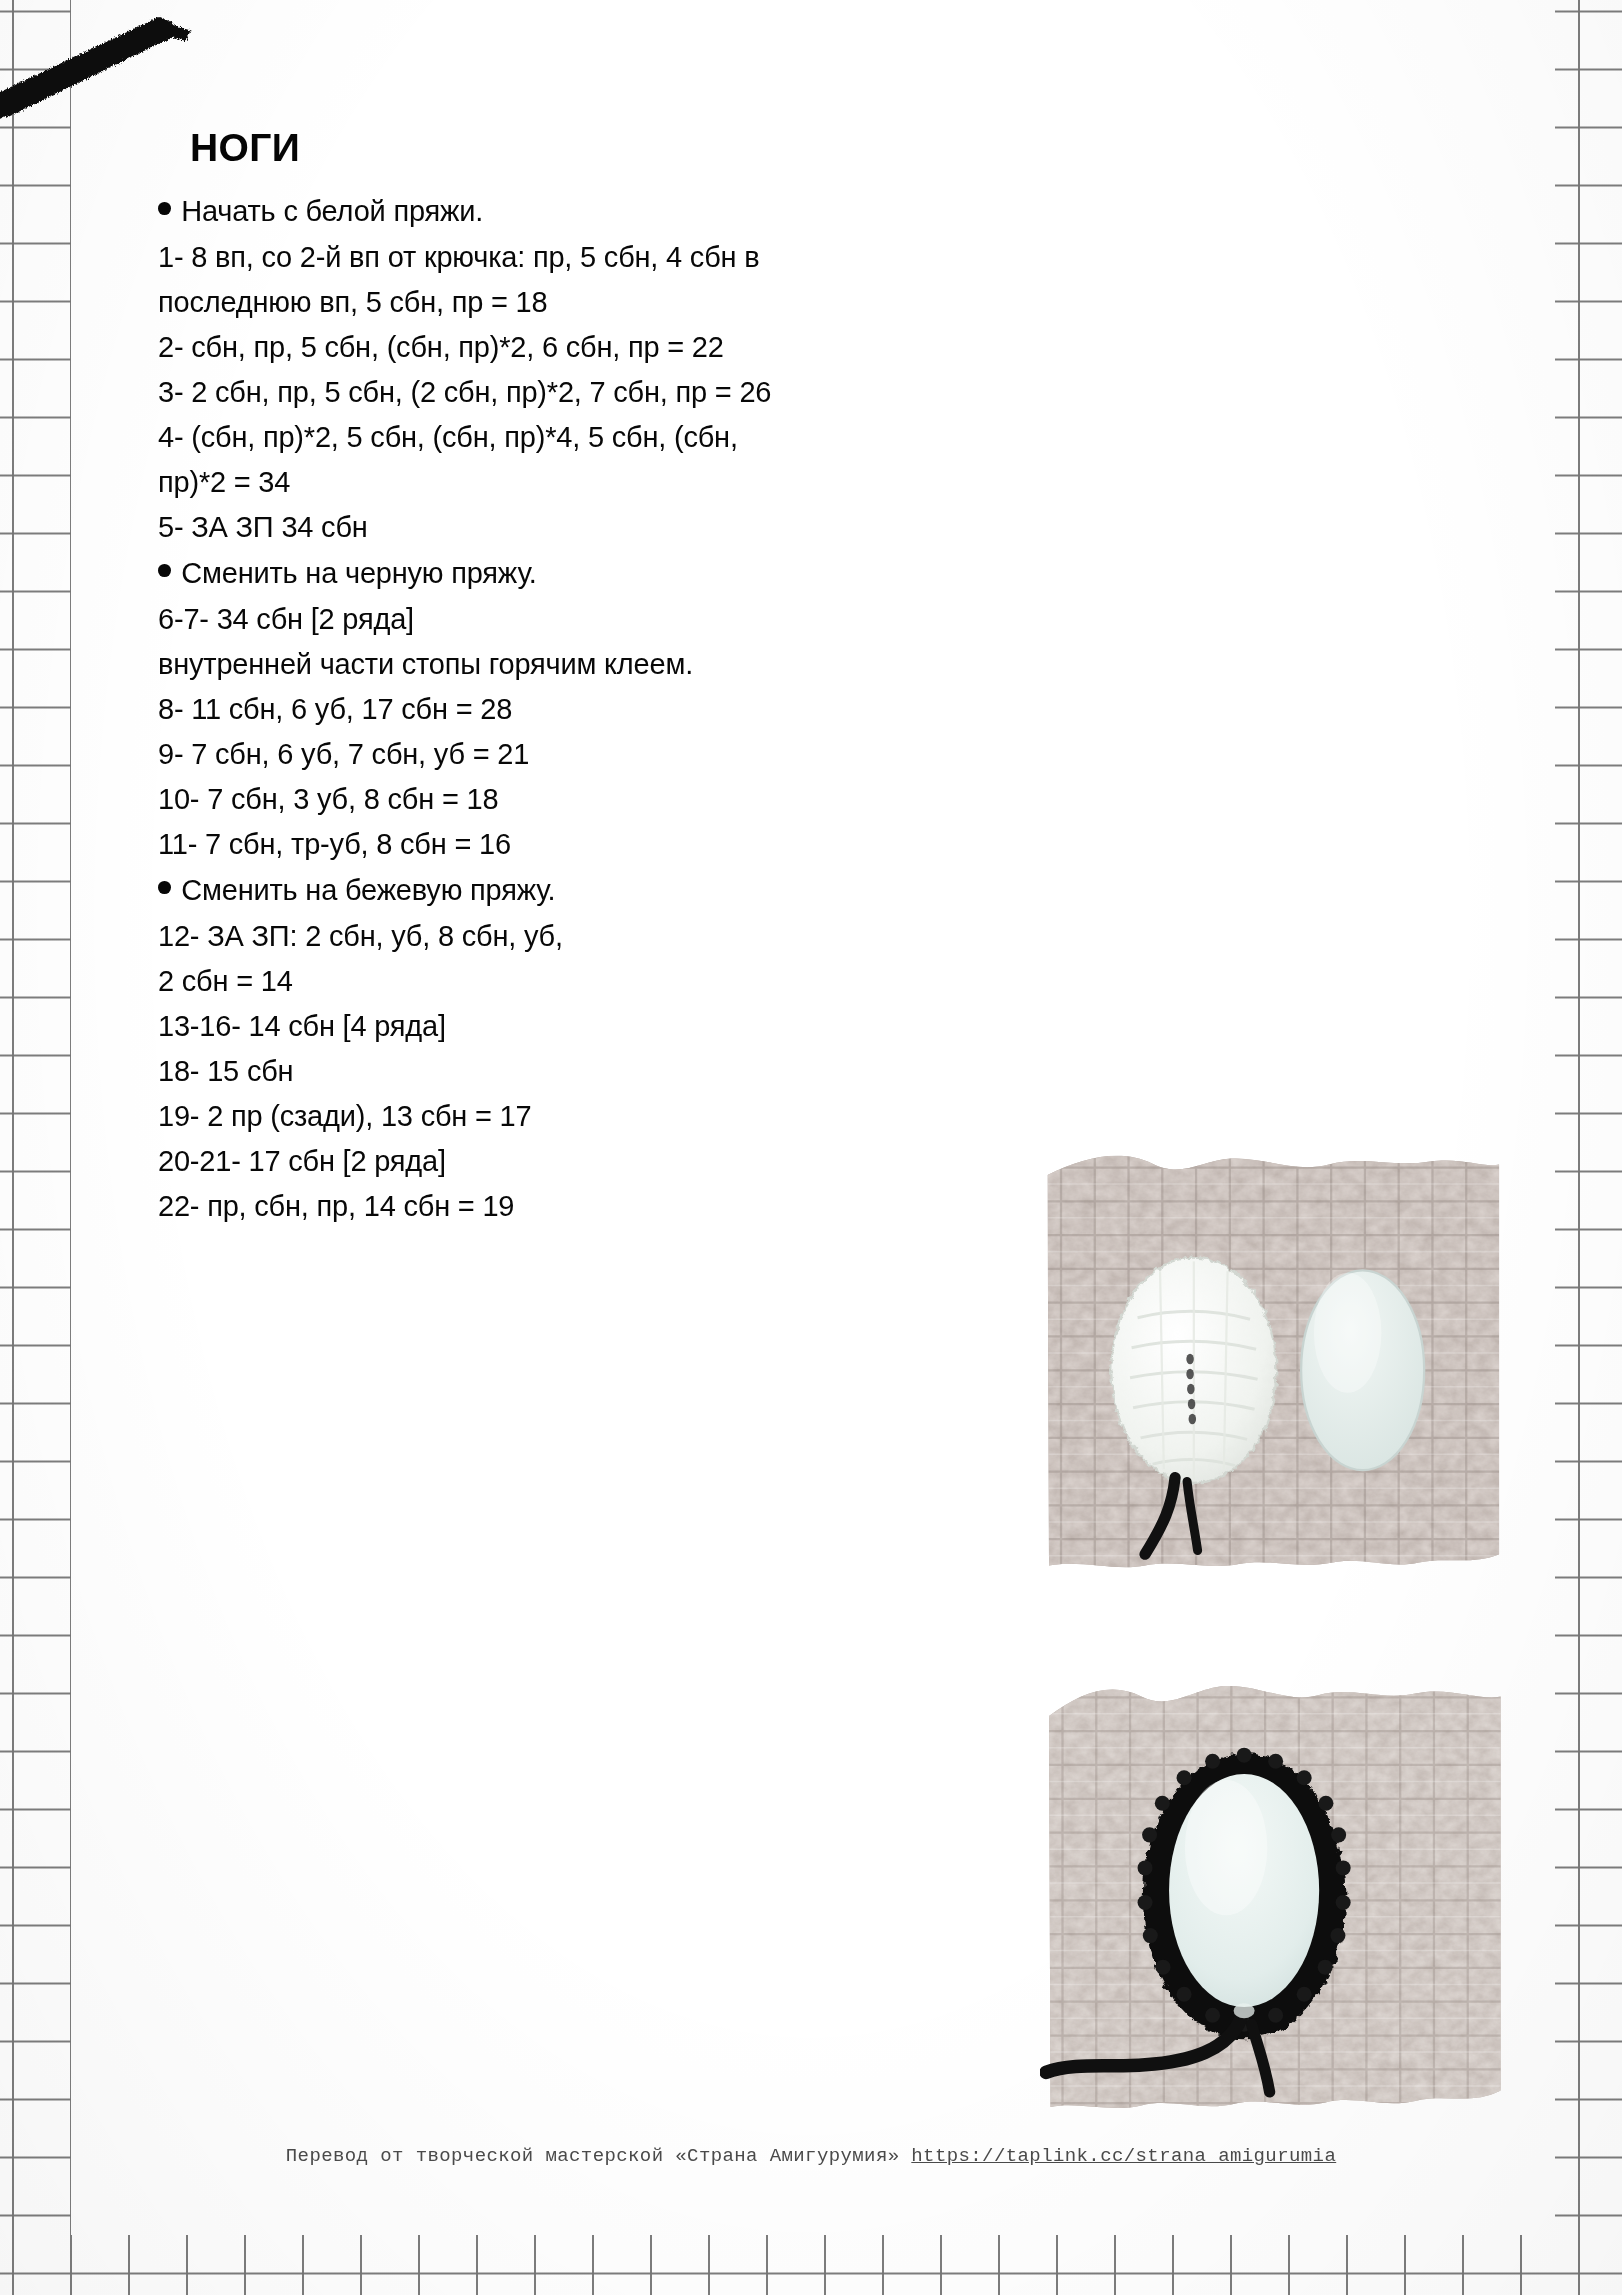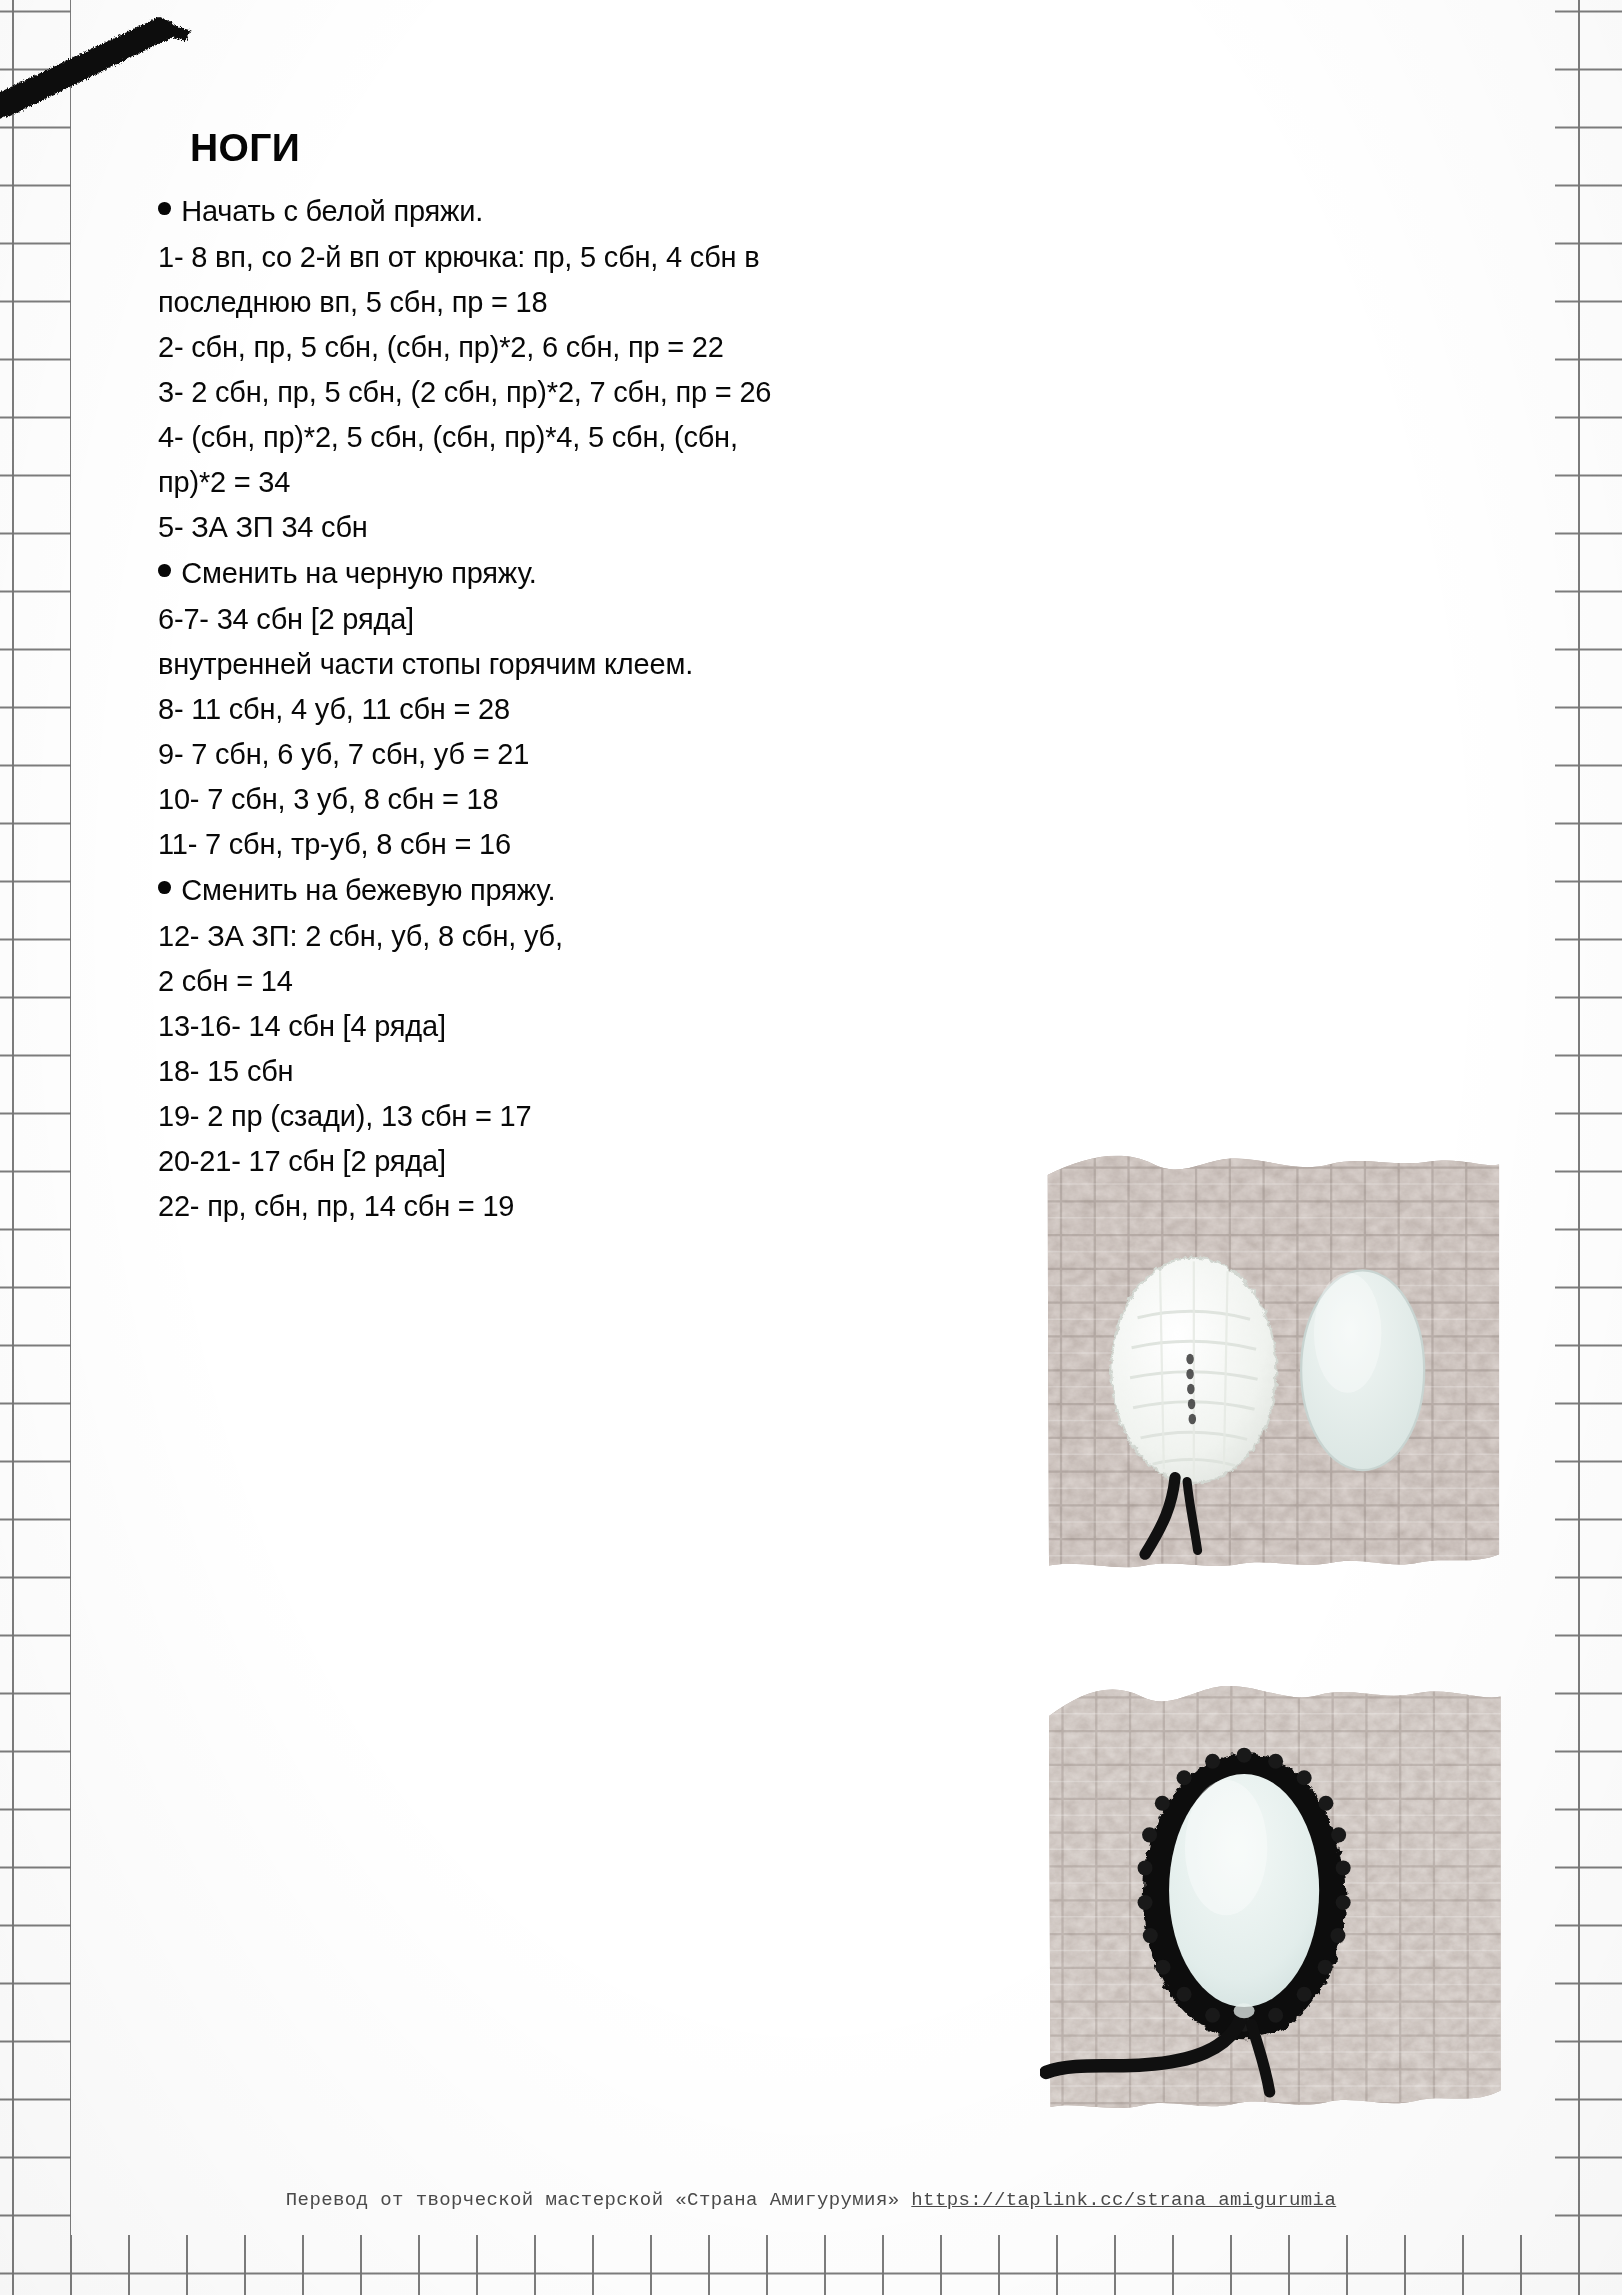--- a/index.html
+++ b/index.html
@@ -127,21 +127,20 @@
     position: absolute;
     left: 0;
     top: 2145px;
     width: 1622px;
     text-align: center;
     font-family: "Liberation Mono", "DejaVu Sans Mono", monospace;
     font-size: 19px;
     letter-spacing: 0.4px;
     color: #4a4a4a;
     white-space: nowrap;
-    margin-top: 44px;
   }
   #footer .link {
     text-decoration: underline;
     color: #4a4a4a;
   }
 </style>
 </head>
 <body>
 
 <div id="page">
@@ -172,21 +171,21 @@
         <div class="line">1- 8 вп, со 2-й вп от крючка: пр, 5 сбн, 4 сбн в</div>
         <div class="line">последнюю вп, 5 сбн, пр = 18</div>
         <div class="line">2- сбн, пр, 5 сбн, (сбн, пр)*2, 6 сбн, пр = 22</div>
         <div class="line">3- 2 сбн, пр, 5 сбн, (2 сбн, пр)*2, 7 сбн, пр = 26</div>
         <div class="line">4- (сбн, пр)*2, 5 сбн, (сбн, пр)*4, 5 сбн, (сбн,</div>
         <div class="line">пр)*2 = 34</div>
         <div class="line">5- ЗА ЗП 34 сбн</div>
         <div class="line note bullet"><span class="dot"></span><span>Сменить на черную пряжу.</span></div>
         <div class="line">6-7- 34 сбн [2 ряда]</div>
         <div class="line">внутренней части стопы горячим клеем.</div>
-        <div class="line">8- 11 сбн, 4 уб, 11 сбн = 28</div>
+        <div class="line">8- 11 сбн, 6 уб, 17 сбн = 28</div>
         <div class="line">9- 7 сбн, 6 уб, 7 сбн, уб = 21</div>
         <div class="line">10- 7 сбн, 3 уб, 8 сбн = 18</div>
         <div class="line">11- 7 сбн, тр-уб, 8 сбн = 16</div>
         <div class="line note bullet"><span class="dot"></span><span>Сменить на бежевую пряжу.</span></div>
         <div class="line">12- ЗА ЗП: 2 сбн, уб, 8 сбн, уб,</div>
         <div class="line">2 сбн = 14</div>
         <div class="line">13-16- 14 сбн [4 ряда]</div>
         <div class="line">18- 15 сбн</div>
         <div class="line">19- 2 пр (сзади), 13 сбн = 17</div>
         <div class="line">20-21- 17 сбн [2 ряда]</div>

